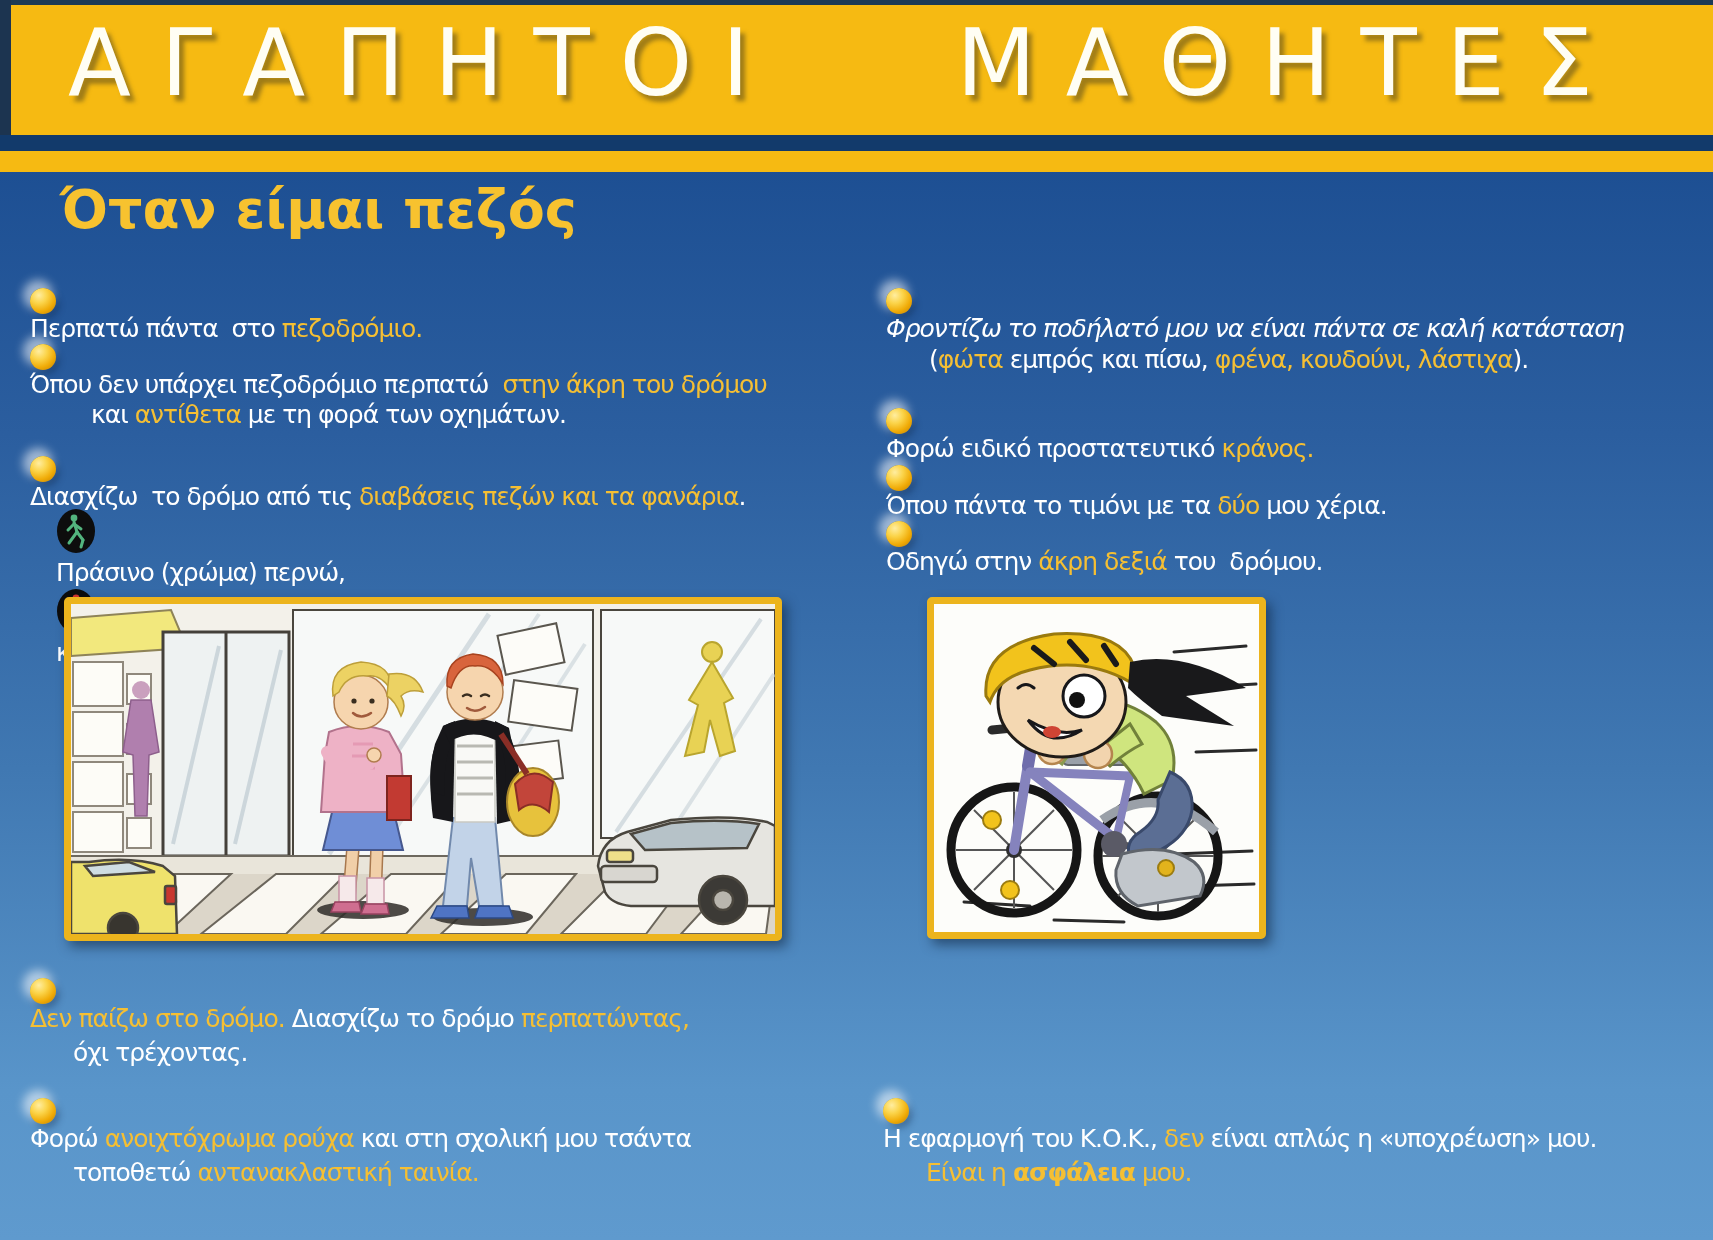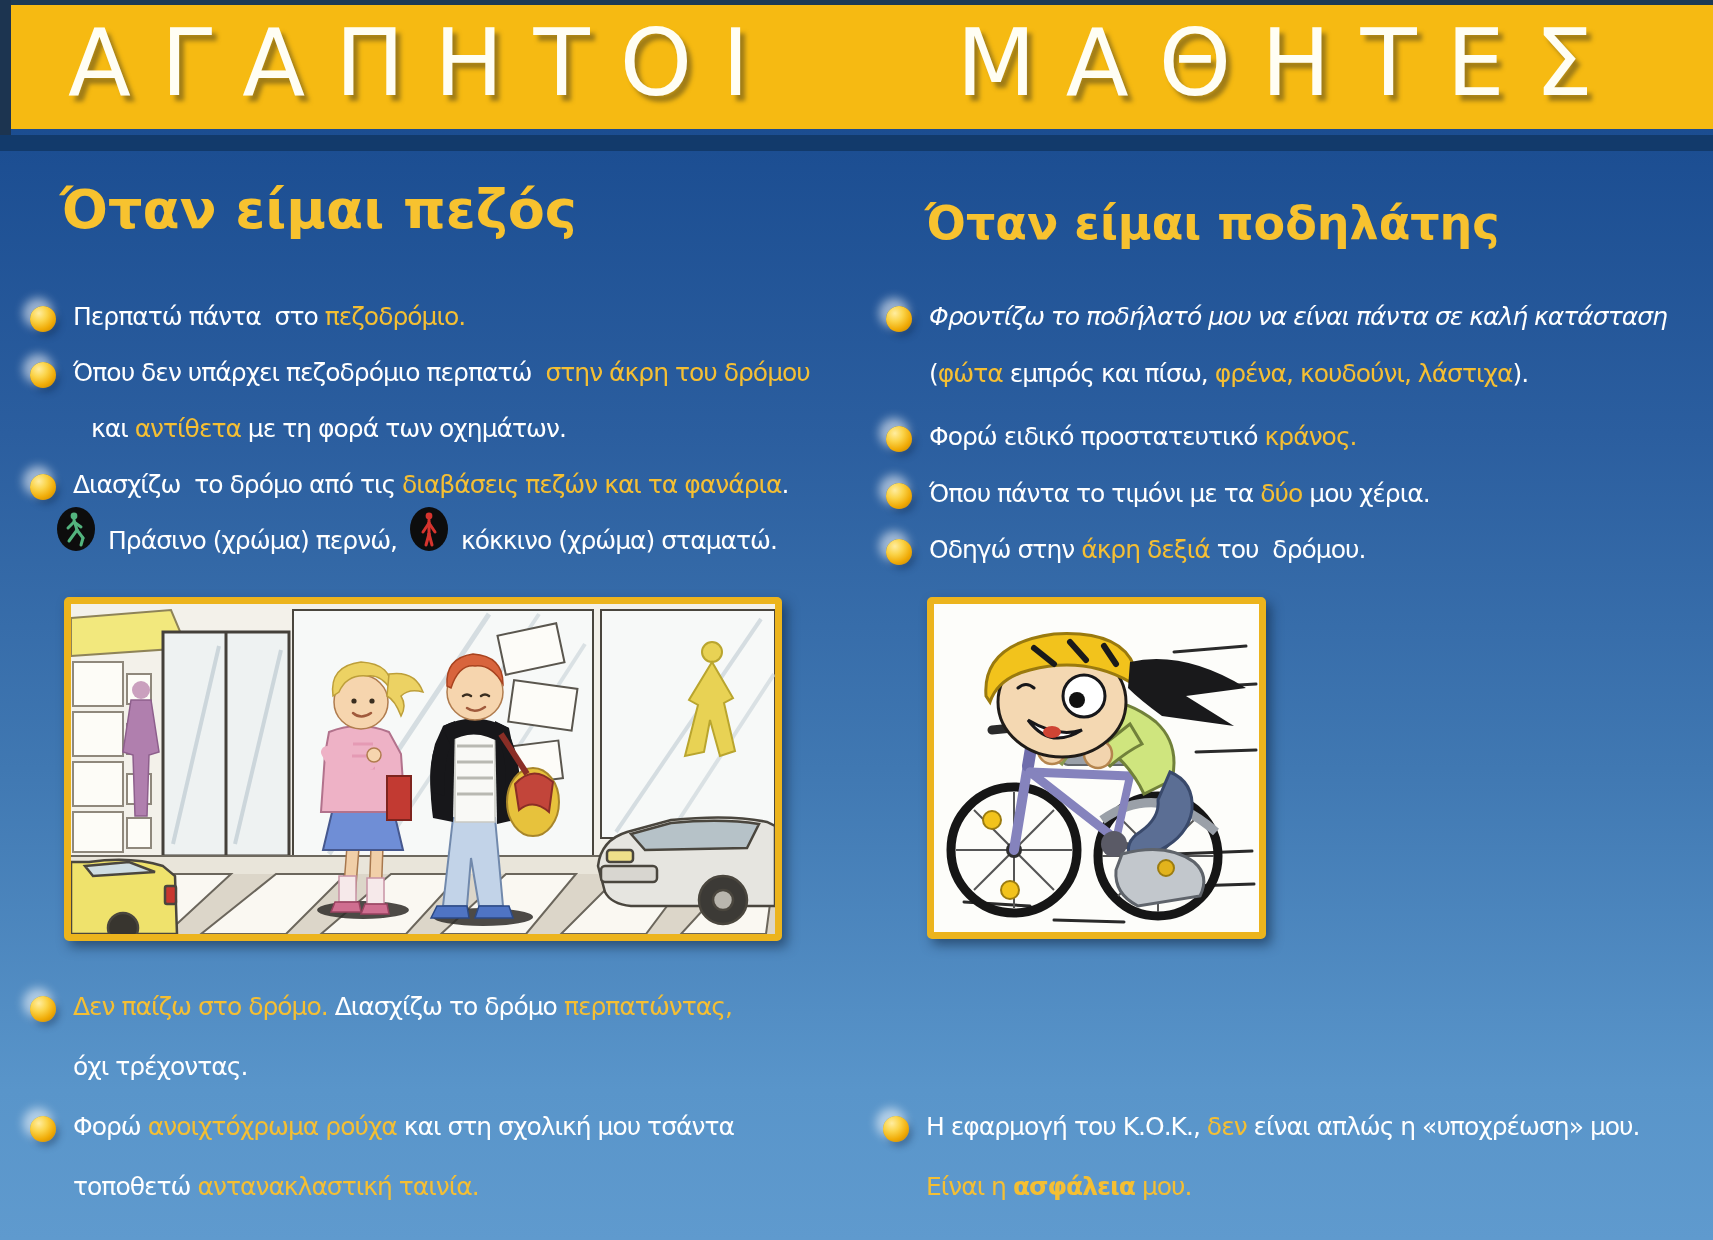--- a/index.html
+++ b/index.html
@@ -1,32 +1,32 @@
 <!DOCTYPE html>
 <html><head>
 <meta charset="utf-8">
 <style>
   html,body{margin:0;padding:0;background:#0c2a4c;}
   .poster{position:relative;width:1713px;height:1240px;overflow:hidden;
     font-family:"DejaVu Sans","Liberation Sans",sans-serif;
     background:linear-gradient(180deg,#16468a 0%,#1c4e92 12%,#2b5e9f 35%,#4078b2 62%,#5995ca 88%,#5f9ace 100%);}
   
-  .banner{position:absolute;left:0;top:0;width:100%;height:129px;background:#f6ba12;}
+  .banner{position:absolute;left:0;top:0;width:100%;height:172px;background:#f6ba12;}
   .banner-topedge{position:absolute;left:0;top:0;width:100%;height:5px;background:#1c3a55;}
   .banner-leftedge{position:absolute;left:0;top:0;width:11px;height:135px;background:#1c3450;}
   .banner-strip{position:absolute;left:0;top:135px;width:100%;height:16px;background:#123a6b;}
   .banner-title{position:absolute;left:68px;top:10px;margin:0;font-size:92px;font-weight:400;
     letter-spacing:30px;word-spacing:118px;line-height:1.18;color:#fffef4;white-space:pre;
     text-shadow:5px 6px 4px rgba(88,72,28,.55);}
   
   .heading{position:absolute;margin:0;font-weight:700;color:#f7c22f;white-space:pre;}
   .heading-left{left:60px;top:178px;font-size:54px;}
   .heading-right{left:925px;top:196px;font-size:46px;}
   
-  .row{position:absolute;height:44px;display:flex;align-items:flex-end;}
+  .row{position:absolute;height:44px;display:flex;align-items:flex-start;flex-direction:column;}
   .txt{font-size:25px;letter-spacing:-1px;line-height:1.2;white-space:pre;}
   .seg-w{color:#ffffff;}
   .seg-y{color:#f5bf33;}
   .seg-yb{color:#f5bf33;font-weight:700;}
   .dot{flex:0 0 auto;width:26px;height:26px;margin-right:17px;border-radius:50%;
     background:radial-gradient(circle at 34% 28%,#ffeda0 0%,#fbd44a 32%,#f0ab07 64%,#bd7c00 100%);
     box-shadow:-5px -6px 10px 2px rgba(255,255,255,.55),3px 4px 7px rgba(8,30,60,.35);}
   .signal{flex:0 0 auto;}
   .gap{width:12px;flex:0 0 auto;}
   
@@ -42,21 +42,20 @@
 <div class="poster">
 
   <div class="banner">
     <div class="banner-topedge"></div>
     <div class="banner-leftedge"></div>
     <h1 class="banner-title">ΑΓΑΠΗΤΟΙ ΜΑΘΗΤΕΣ</h1>
   </div>
   <div class="banner-strip"></div>
 
   <h2 class="heading heading-left">Όταν είμαι πεζός</h2>
-  <h2 class="heading heading-right">Όταν είμαι ποδηλάτης</h2>
 
   <div class="row" style="left:30px;top:288px;">
     <span class="dot"></span>
     <span class="txt"><span class="seg-w">Περπατώ πάντα  στο </span><span class="seg-y">πεζοδρόμιο.</span></span>
   </div>
   <div class="row" style="left:30px;top:344px;">
     <span class="dot"></span>
     <span class="txt"><span class="seg-w">Όπου δεν υπάρχει πεζοδρόμιο περπατώ  </span><span class="seg-y">στην άκρη του δρόμου</span></span>
   </div>
   <div class="row" style="left:73px;top:400px;margin-left:18px;">

